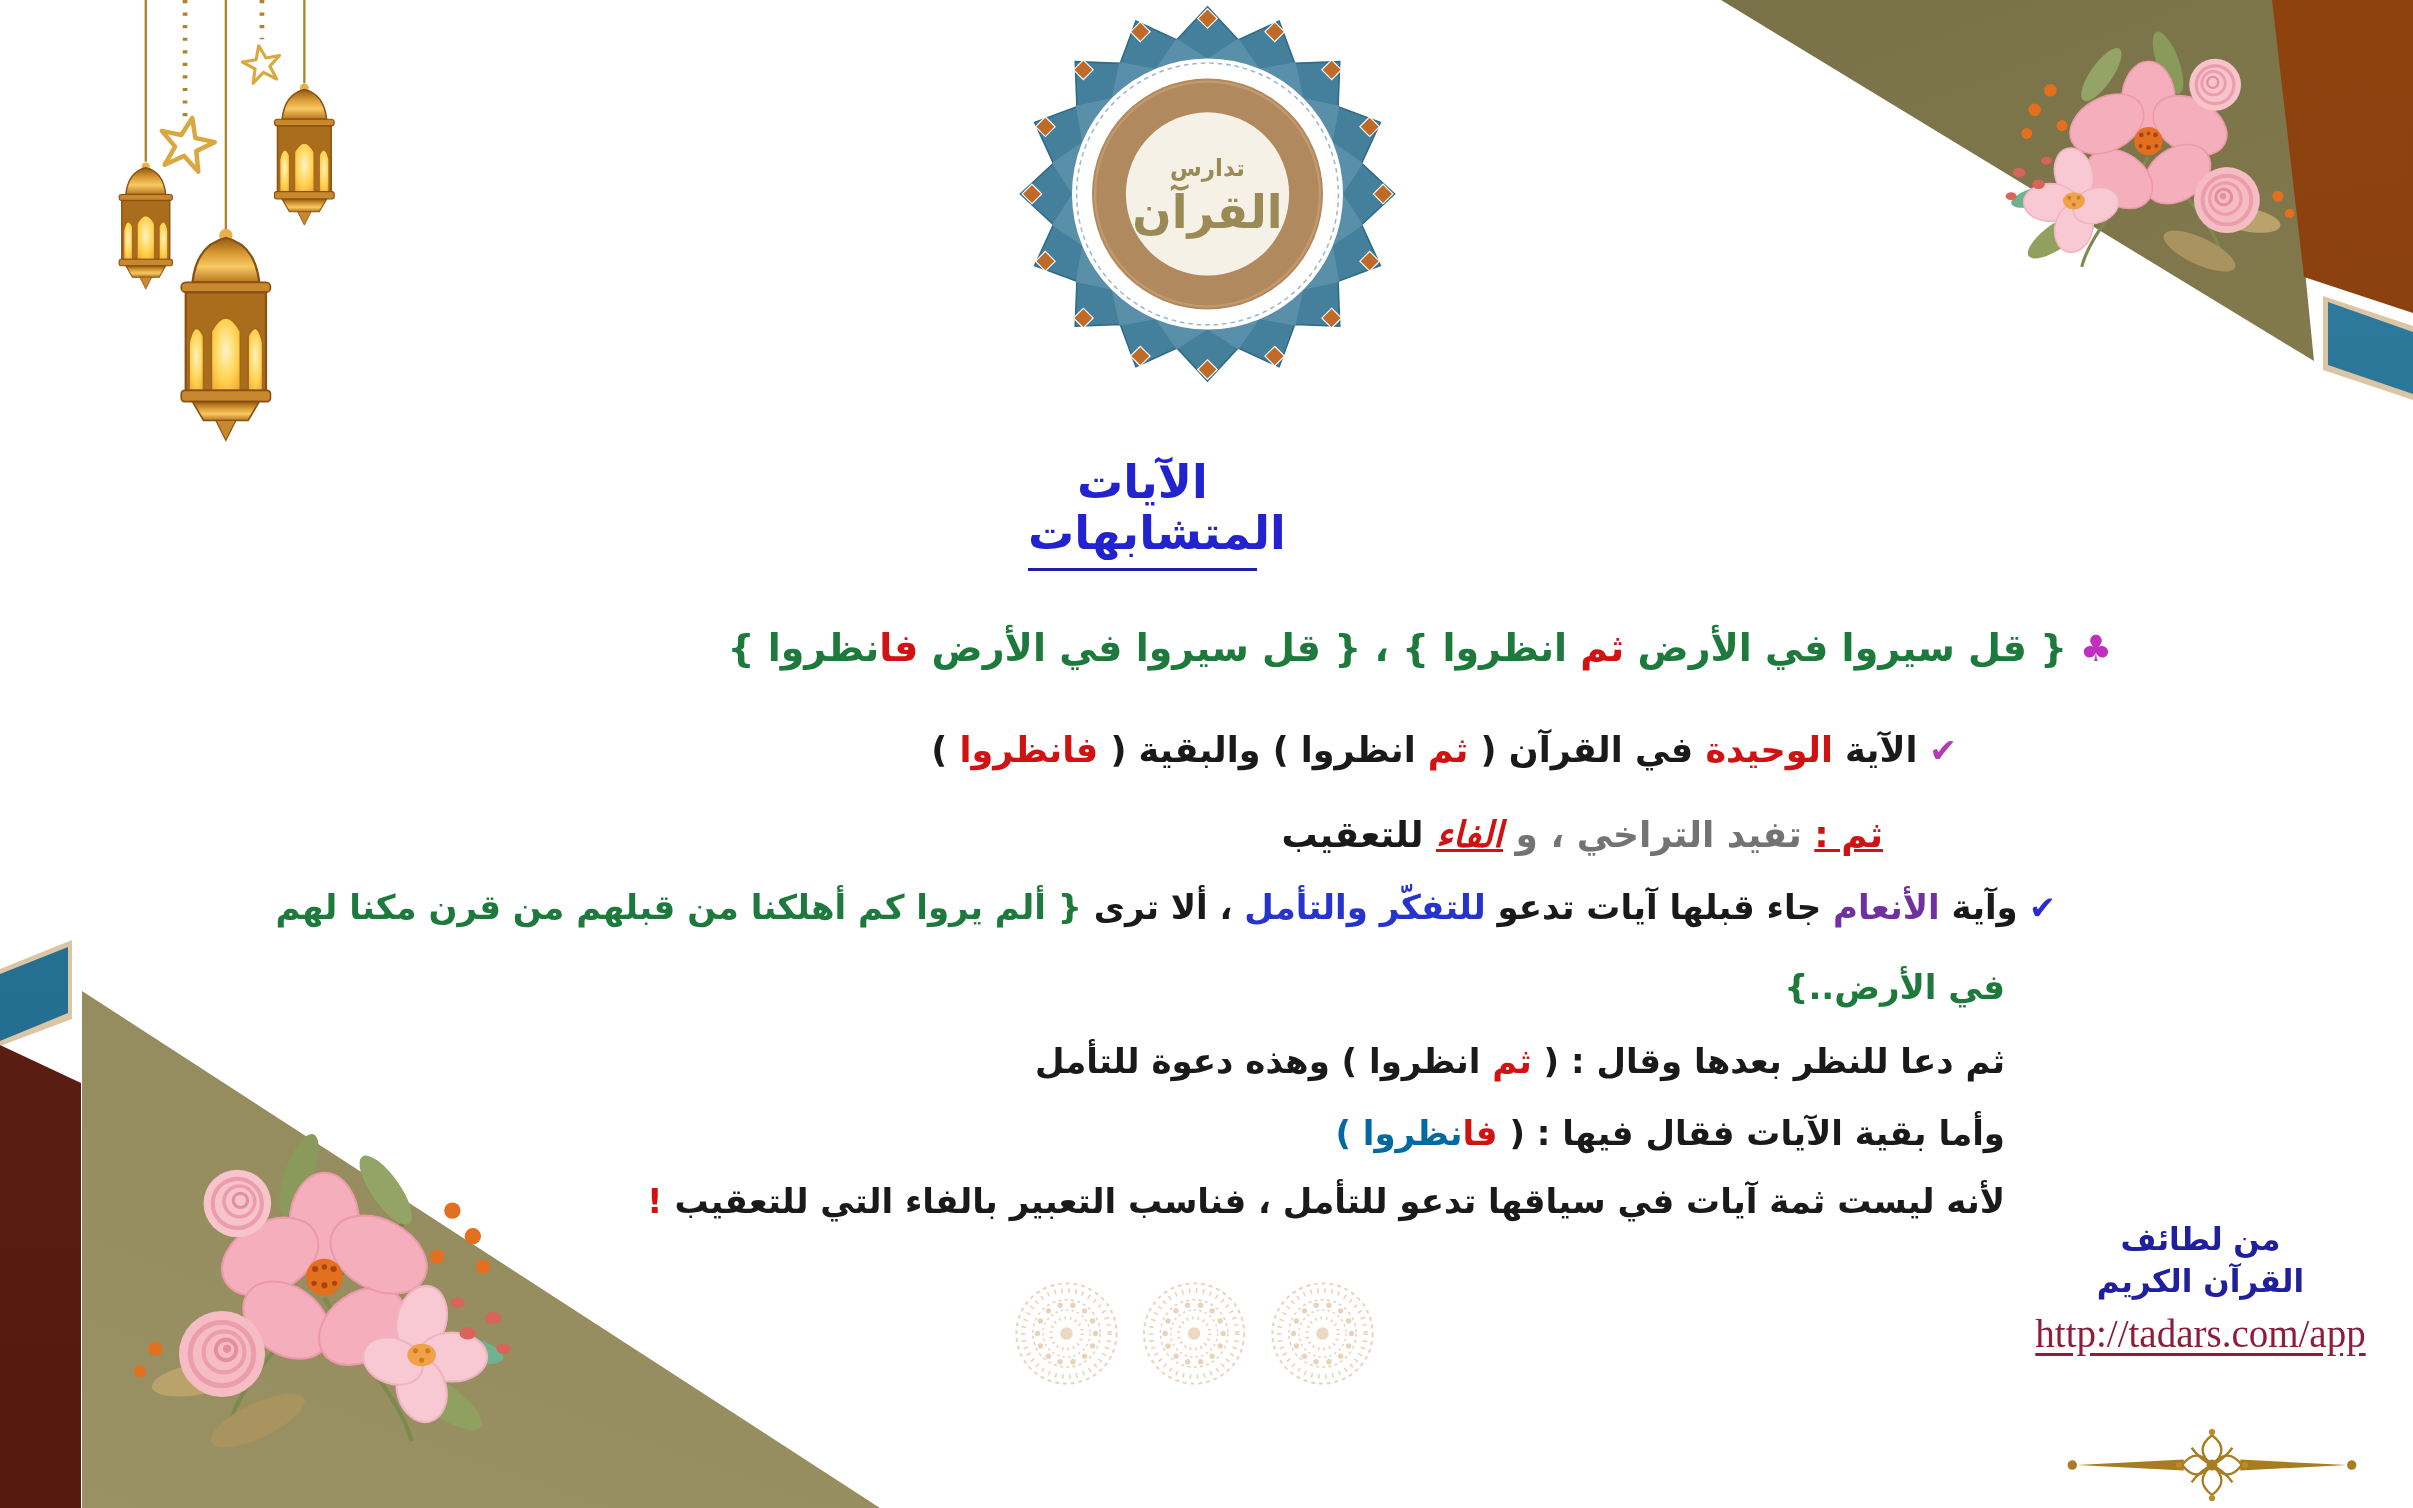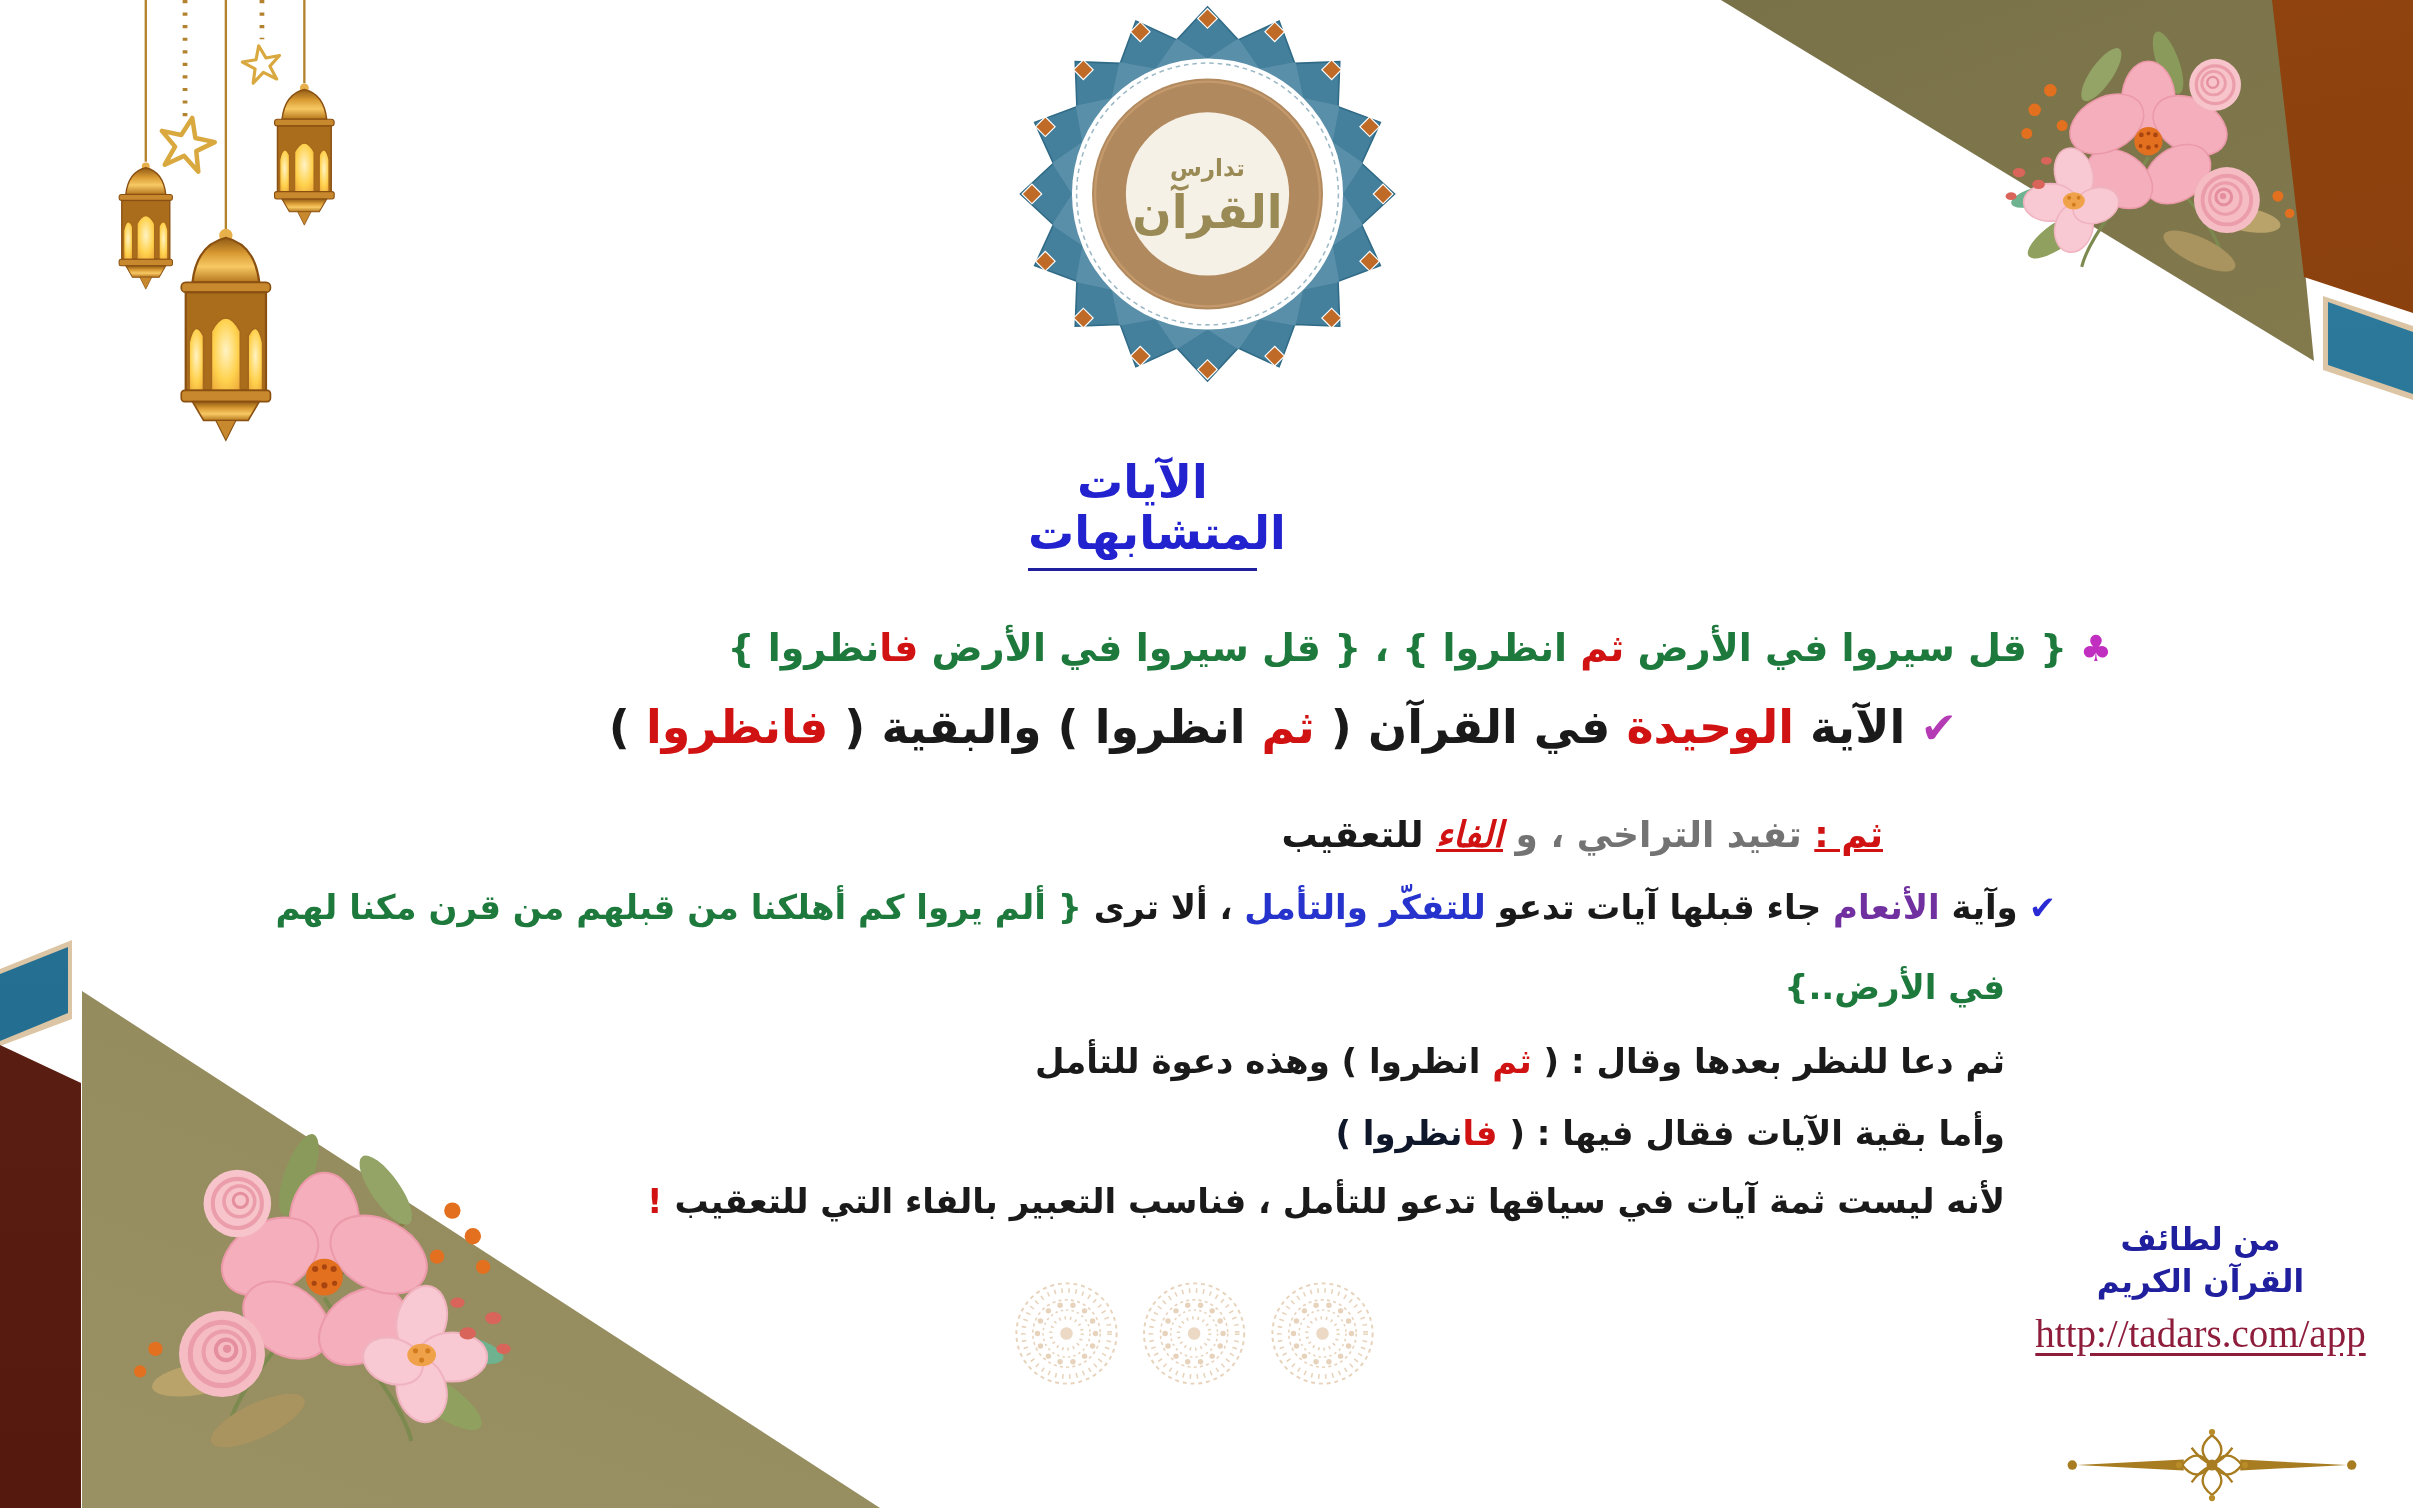--- a/index.html
+++ b/index.html
@@ -24,21 +24,21 @@
             clip-path:polygon(82px 991px,880px 1508px,82px 1508px);}
   
   .title{position:absolute;left:1028px;top:457px;width:229px;text-align:center;
          font-size:46px;font-weight:bold;color:#2222cf;padding-bottom:9.4px;
          border-bottom:3.9px solid #20209d;line-height:1.1;}
   
   .line{position:absolute;direction:rtl;white-space:nowrap;line-height:1.25;
         font-weight:bold;letter-spacing:0;}
   .line span{white-space:pre;}
   .l1{right:338px;top:625px;font-size:38px;}
-  .l2{right:493px;top:699px;font-size:46px;}
+  .l2{right:493px;top:729px;font-size:35px;}
   .l3{right:567px;top:812px;font-size:36px;}
   .l4{right:394px;top:886px;font-size:34px;}
   .l5{right:445px;top:966px;font-size:34px;}
   .l6{right:445px;top:1040px;font-size:34px;}
   .l7{right:445px;top:1112px;font-size:34px;}
   .l8{right:445px;top:1180px;font-size:34px;}
   .marker{font-size:0.95em;}
   
   .footer{position:absolute;left:2008px;top:1219px;width:385px;text-align:center;}
   .footer .ar{direction:rtl;font-weight:bold;color:#20209f;font-size:31px;line-height:1.35;}
@@ -235,21 +235,21 @@
   </svg>
 
   <div class="title">الآيات المتشابهات</div>
 
   <div class="line l1"><span class="marker" style="color: rgb(193, 47, 193);">♣ </span><span style="color: rgb(30, 122, 60);">{ قل سيروا في الأرض </span><span style="color: rgb(208, 18, 18);">ثم</span><span style="color: rgb(30, 122, 60);"> انظروا } ، { قل سيروا في الأرض </span><span style="color: rgb(208, 18, 18);">فا</span><span style="color: rgb(30, 122, 60);">نظروا }</span></div>
   <div class="line l2"><span class="marker" style="color: rgb(180, 59, 180);">✔ </span><span style="color: rgb(26, 26, 26);">الآية </span><span style="color: rgb(208, 18, 18);">الوحيدة</span><span style="color: rgb(26, 26, 26);"> في القرآن ( </span><span style="color: rgb(208, 18, 18);">ثم</span><span style="color: rgb(26, 26, 26);"> انظروا ) والبقية ( </span><span style="color: rgb(208, 18, 18);">فانظروا</span><span style="color: rgb(26, 26, 26);"> )</span></div>
   <div class="line l3"><span style="color: rgb(208, 18, 18); text-decoration: underline;">ثم :</span><span style="color: #737373;"> تفيد التراخي ، و </span><span style="color: rgb(208, 18, 18); text-decoration: underline; font-style: italic;">الفاء</span><span style="color: rgb(26, 26, 26);"> للتعقيب</span></div>
   <div class="line l4"><span class="marker" style="color: rgb(43, 43, 213);">✔ </span><span style="color: rgb(26, 26, 26);">وآية </span><span style="color: rgb(112, 48, 160);">الأنعام</span><span style="color: rgb(26, 26, 26);"> جاء قبلها آيات تدعو </span><span style="color: rgb(38, 51, 204);">للتفكّر والتأمل</span><span style="color: rgb(26, 26, 26);"> ، ألا ترى </span><span style="color: rgb(30, 122, 60);">{ ألم يروا كم أهلكنا من قبلهم من قرن مكنا لهم</span></div>
   <div class="line l5"><span style="color: rgb(30, 122, 60);">في الأرض..}</span></div>
   <div class="line l6"><span style="color: rgb(26, 26, 26);">ثم دعا للنظر بعدها وقال : ( </span><span style="color: rgb(208, 18, 18);">ثم</span><span style="color: rgb(26, 26, 26);"> انظروا ) وهذه دعوة للتأمل</span></div>
-  <div class="line l7"><span style="color: rgb(26, 26, 26);">وأما بقية الآيات فقال فيها : ( </span><span style="color: rgb(208, 18, 18);">فا</span><span style="color: #0f172a;">نظروا )</span></div>
+  <div class="line l7"><span style="color: rgb(26, 26, 26);">وأما بقية الآيات فقال فيها : ( </span><span style="color: rgb(208, 18, 18);">فا</span><span style="color: #0369a1;">نظروا )</span></div>
   <div class="line l8"><span style="color: rgb(26, 26, 26);">لأنه ليست ثمة آيات في سياقها تدعو للتأمل ، فناسب التعبير بالفاء التي للتعقيب </span><span style="color: rgb(208, 18, 18);">!</span></div>
 
   <svg class="abs decor" style="left:1008px;top:1274px;" width="373" height="119" viewBox="0 0 475 152">
     <use href="#mand" transform="translate(74,76)"></use>
     <use href="#mand" transform="translate(237,76)"></use>
     <use href="#mand" transform="translate(401,76)"></use>
   </svg>
 
   <div class="footer">
     <div class="ar">من لطائف</div>

